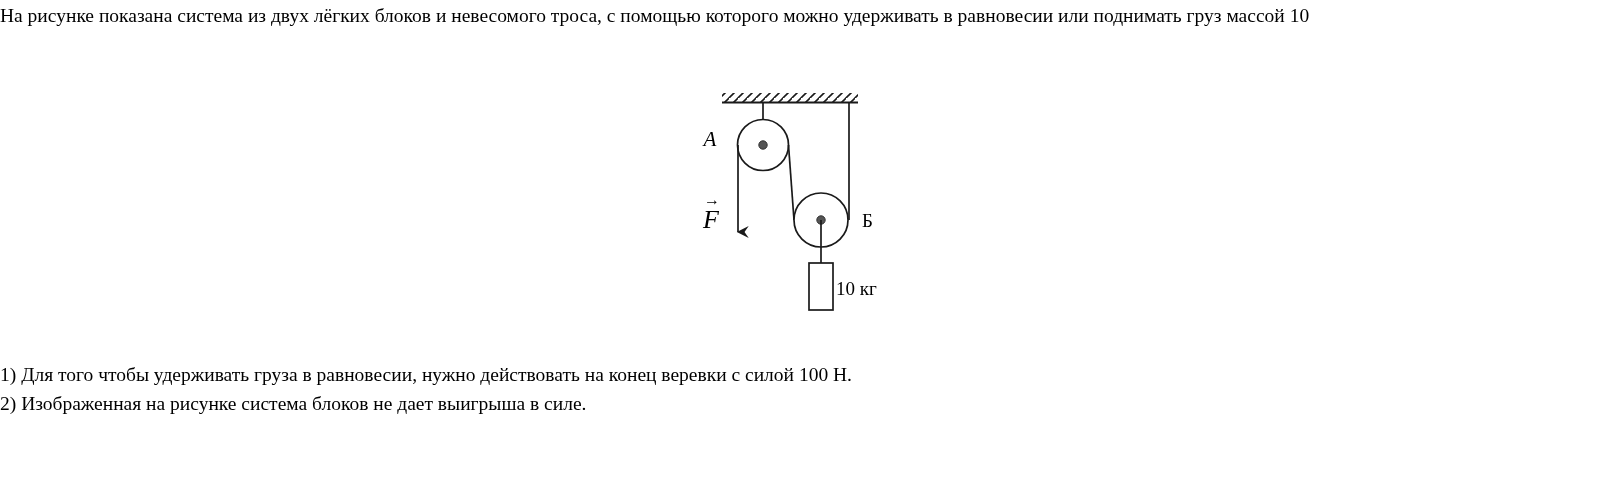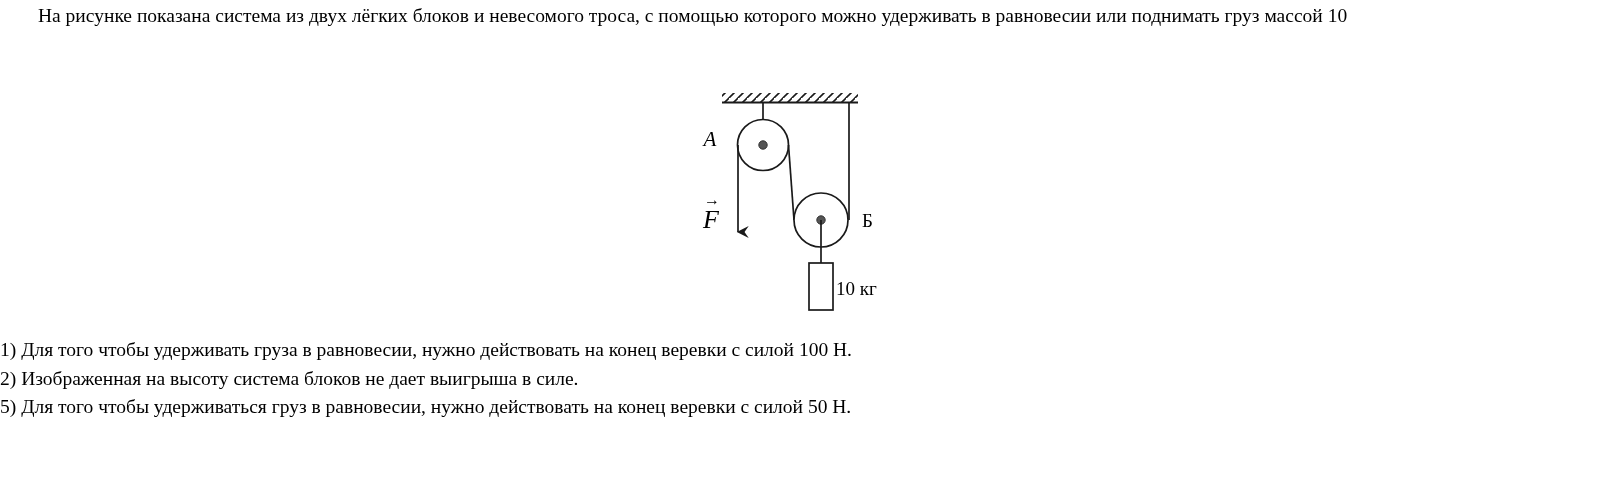--- a/index.html
+++ b/index.html
@@ -21,33 +21,32 @@
     top: 2px;
     width: 1616px;
     font-size: 19.5px;
     line-height: 27px;
     text-align: left;
     white-space: nowrap;
   }
   .statement-line {
     display: block;
     white-space: nowrap;
-    padding-left: 38px;
   }
   .figure-wrap {
     position: absolute;
     left: 0px;
     top: 80px;
     width: 1616px;
     height: 250px;
   }
   .options {
     position: absolute;
     left: 0px;
-    top: 336px;
+    top: 361px;
     width: 1503px;
     font-size: 19.5px;
     line-height: 28.5px;
   }
   .option-line {
     display: block;
     white-space: nowrap;
   }
   .mathvar {
     font-family: "Liberation Serif", "DejaVu Serif", serif;
@@ -110,19 +109,15 @@
   </svg>
 </div>
 
 <div class="options">
   <span class="option-line">
     <span>1)</span>
     <span>Для того чтобы удерживать груза в равновесии, нужно действовать на конец веревки с силой 100 Н.</span>
   </span>
   <span class="option-line">
     <span>2)</span>
-    <span>Изображенная на высоту система блоков не дает выигрыша в силе.</span>
-  </span>
-  <span class="option-line">
-    <span>5)</span>
-    <span>Для того чтобы удерживаться груз в равновесии, нужно действовать на конец веревки с силой 50 Н.</span>
+    <span>Изображенная на рисунке система блоков не дает выигрыша в силе.</span>
   </span>
 </div>
 
 </body></html>

